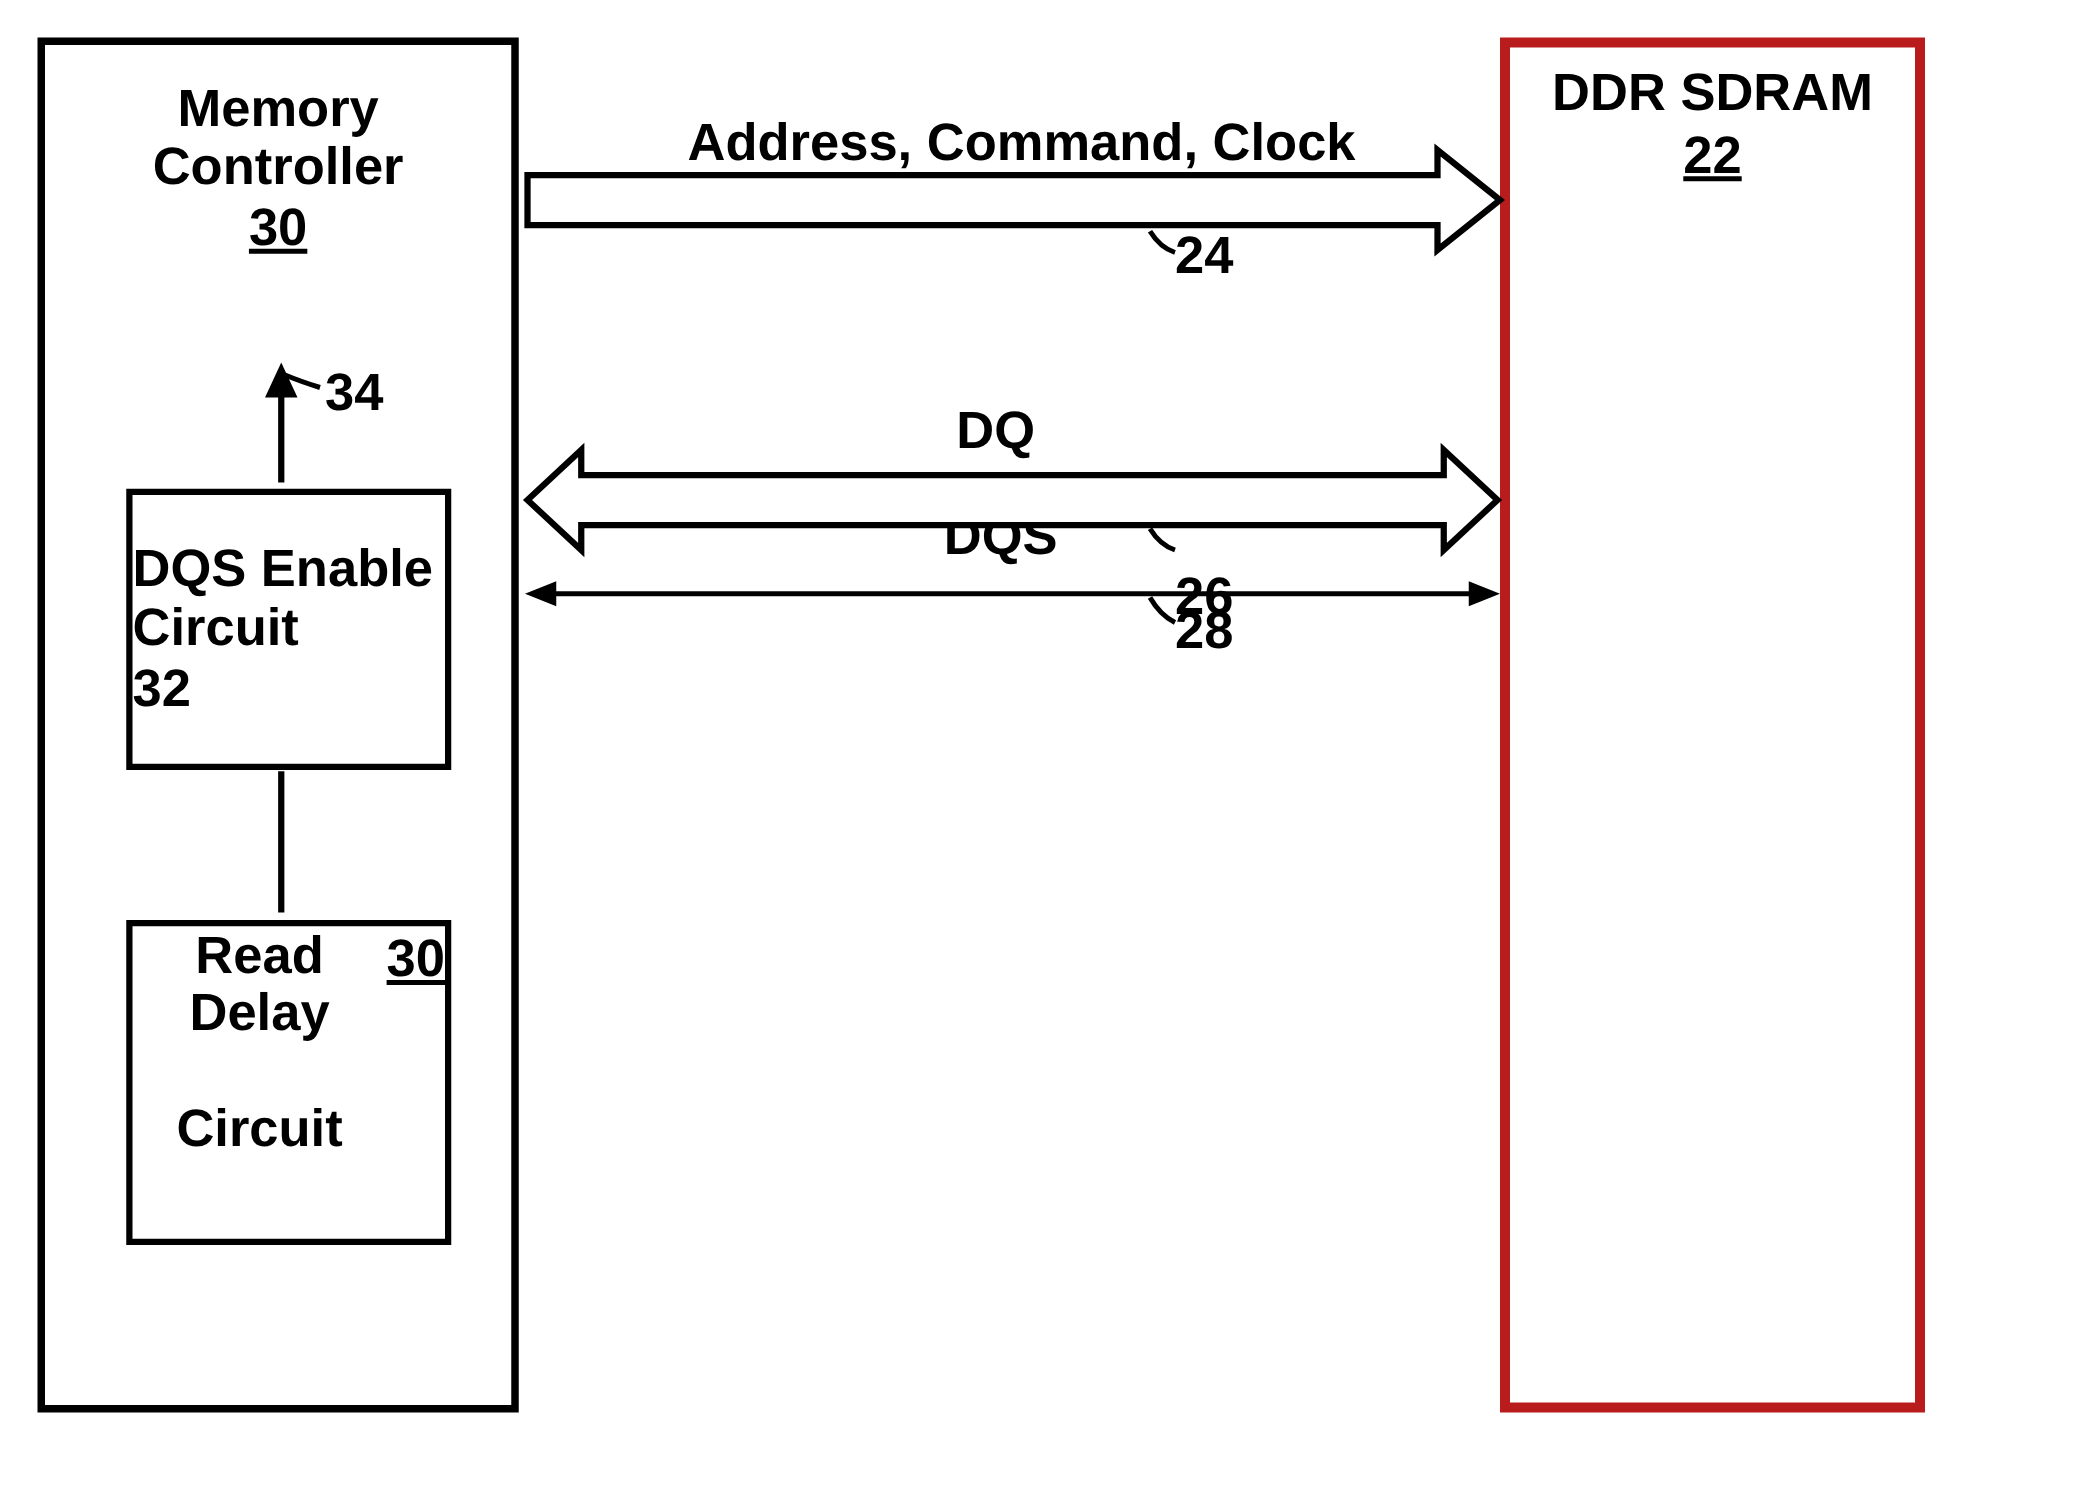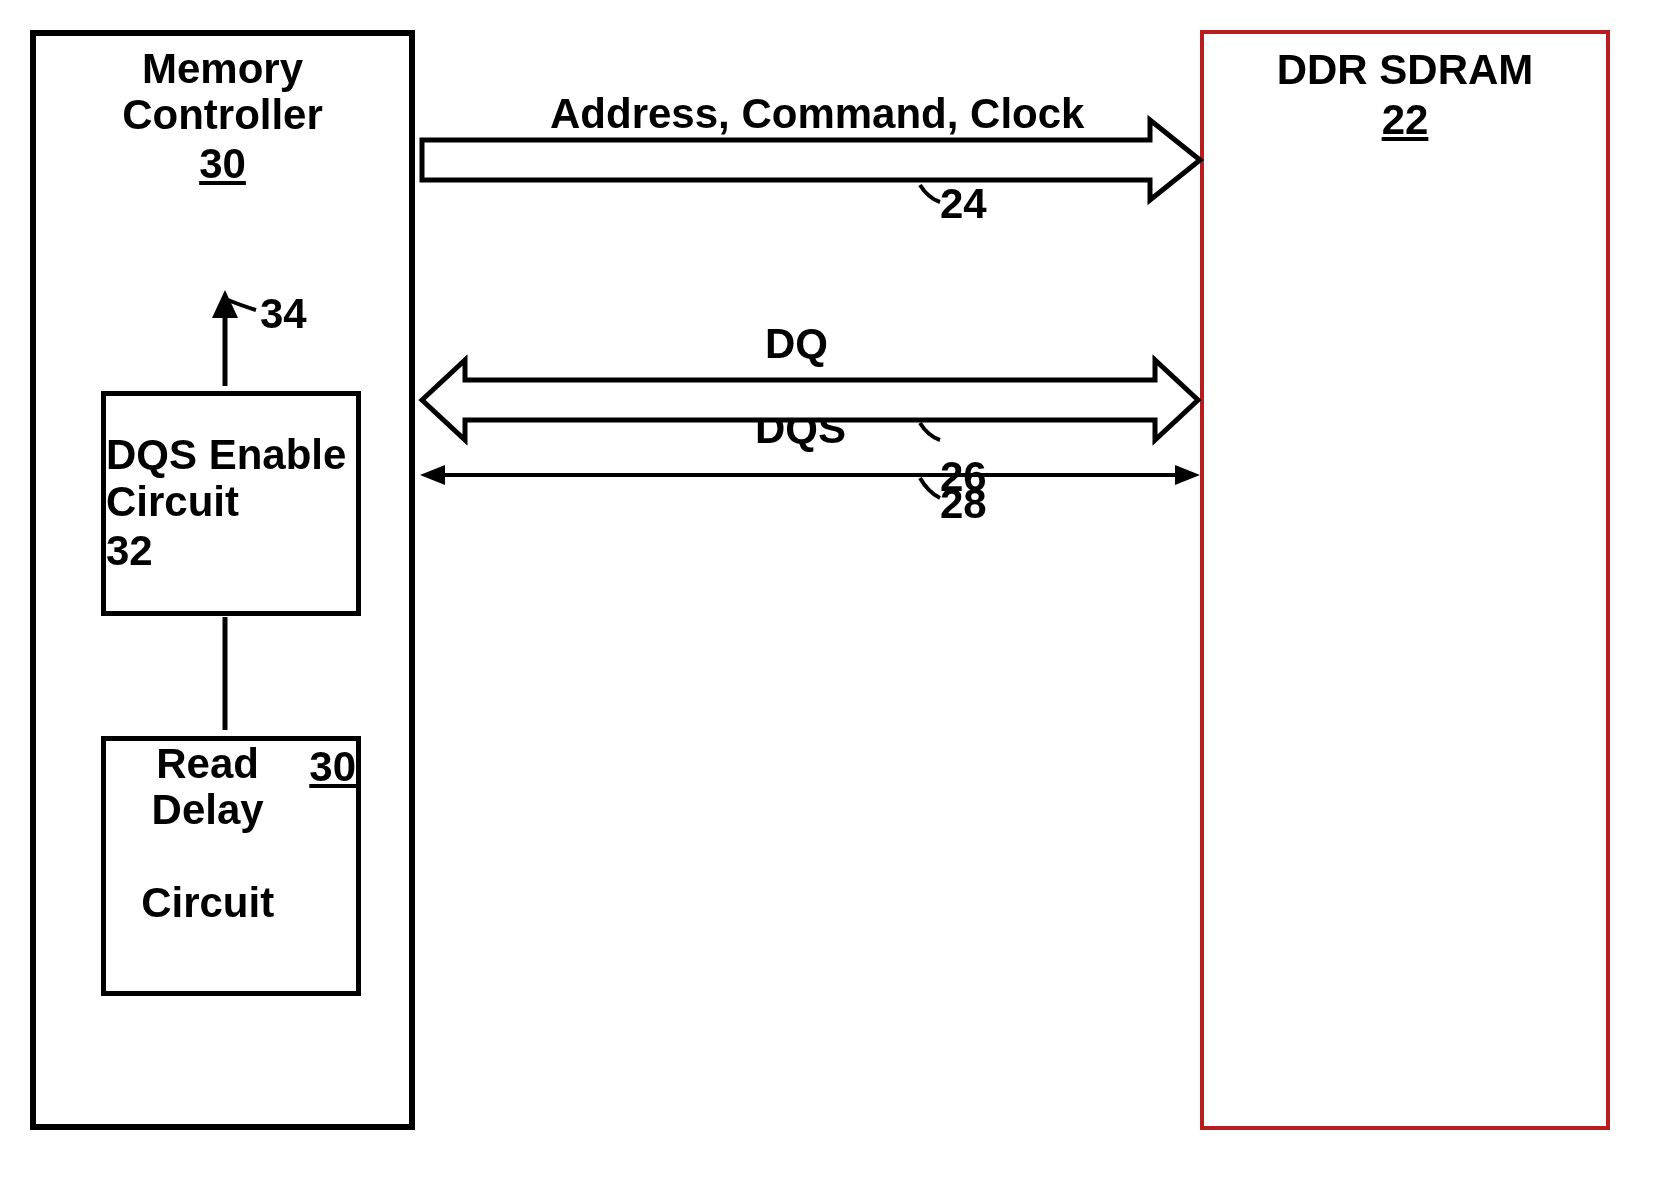--- a/index.html
+++ b/index.html
@@ -22,21 +22,21 @@
     .memory-controller {
       position: absolute;
       left: 30px;
       top: 30px;
       width: 385px;
       height: 1100px;
       border: 6px solid black;
       text-align: center;
     }
     .mc-title {
-      margin-top: 10px;
+      margin-top: 28px;
       font-size: 42px;
       font-weight: bold;
       line-height: 1.1;
     }
     .mc-number {
       font-size: 42px;
       font-weight: bold;
       text-decoration: underline;
       margin-top: 2px;
     }
@@ -82,23 +82,23 @@
     .read-delay-number {
       font-size: 42px;
       font-weight: bold;
       text-decoration: underline;
       margin-top: 2px;
     }
     .ddr-sdram {
       position: absolute;
       left: 1200px;
       top: 30px;
-      width: 410px;
+      width: 340px;
       height: 1100px;
-      border: 4px solid #b91c1c;
+      border: 8px solid #b91c1c;
       text-align: center;
     }
     .ddr-title {
       margin-top: 12px;
       font-size: 42px;
       font-weight: bold;
     }
     .ddr-number {
       font-size: 42px;
       font-weight: bold;

